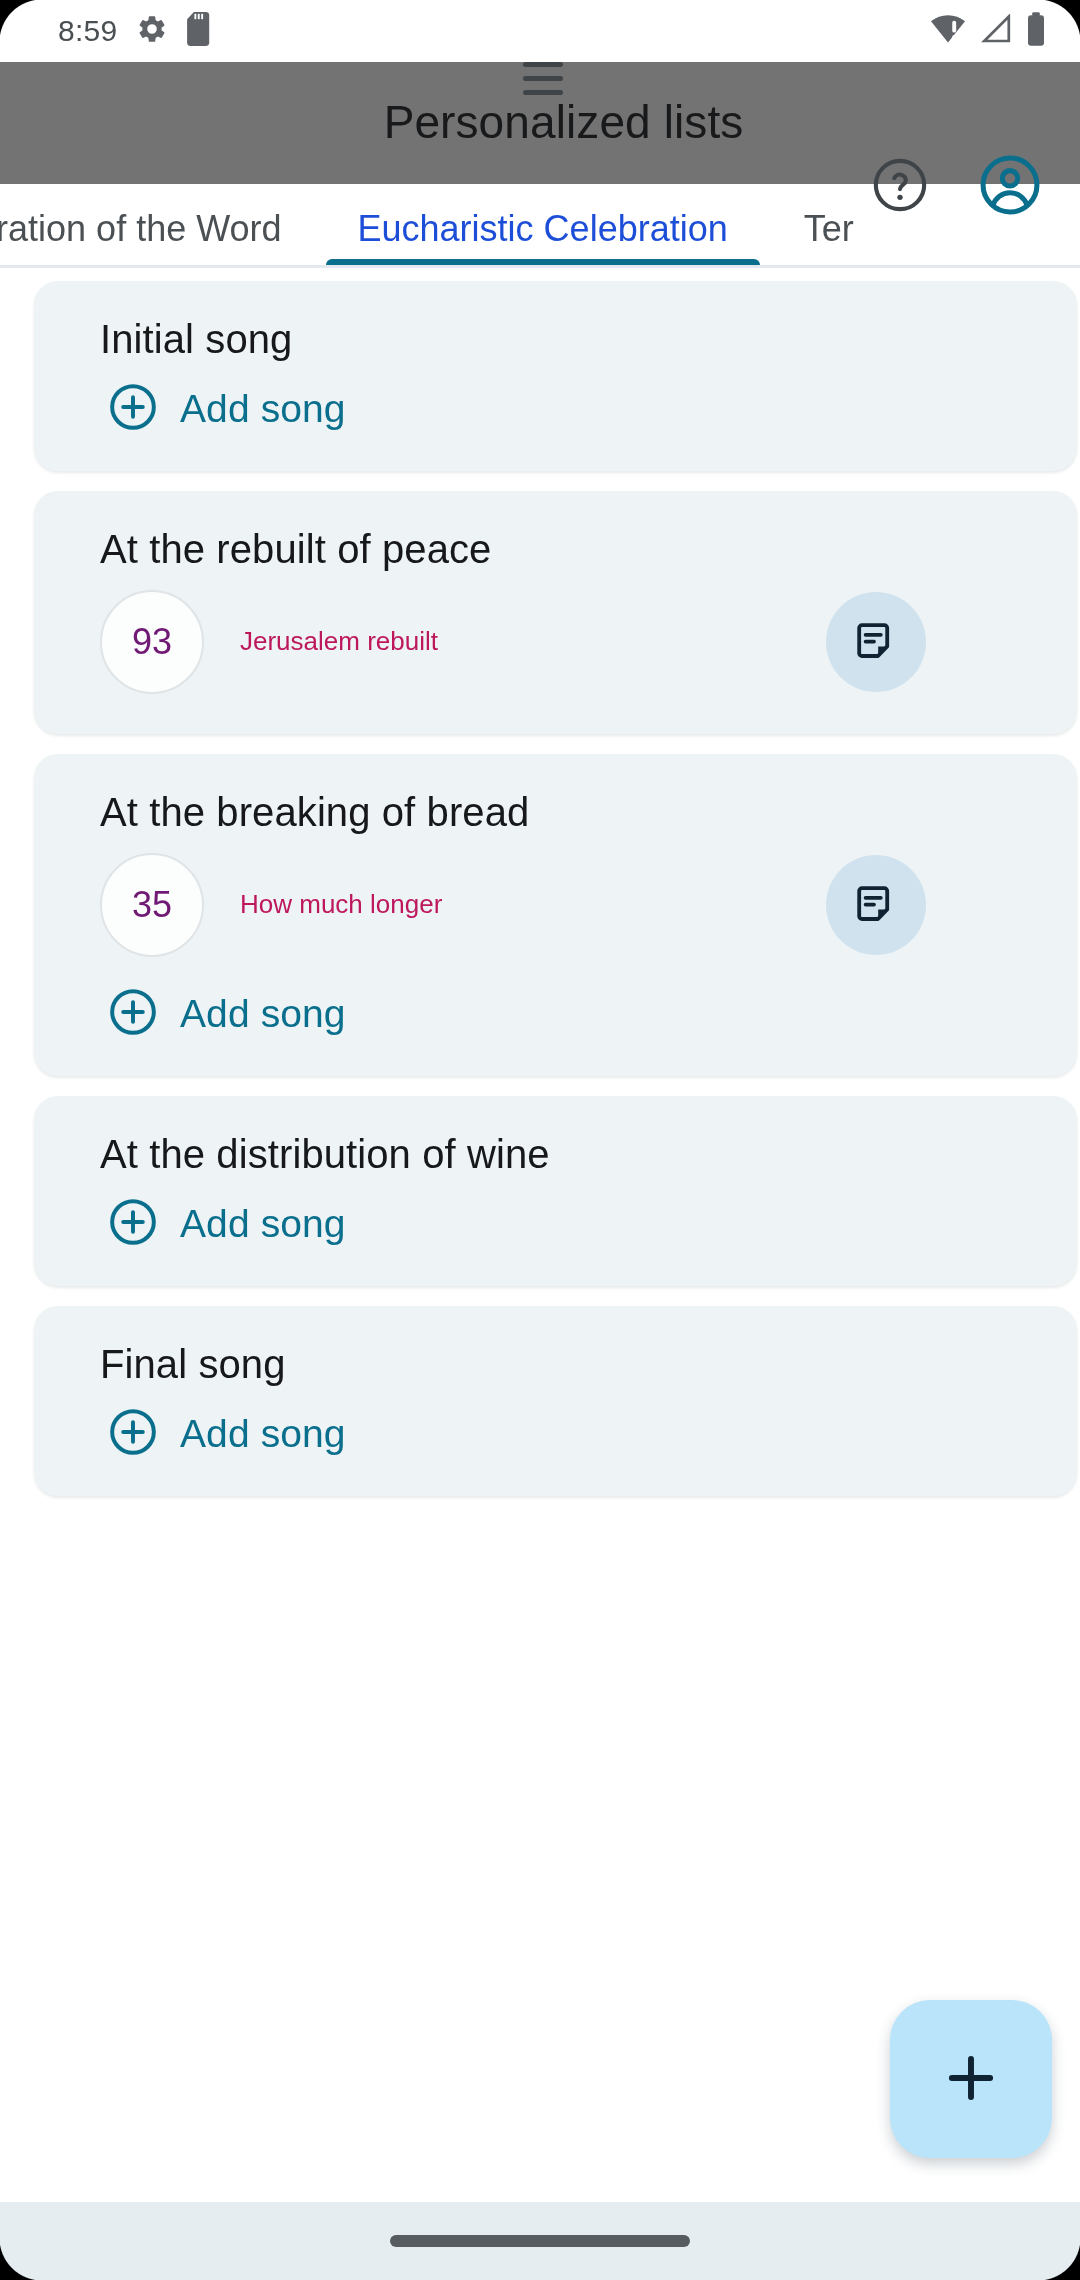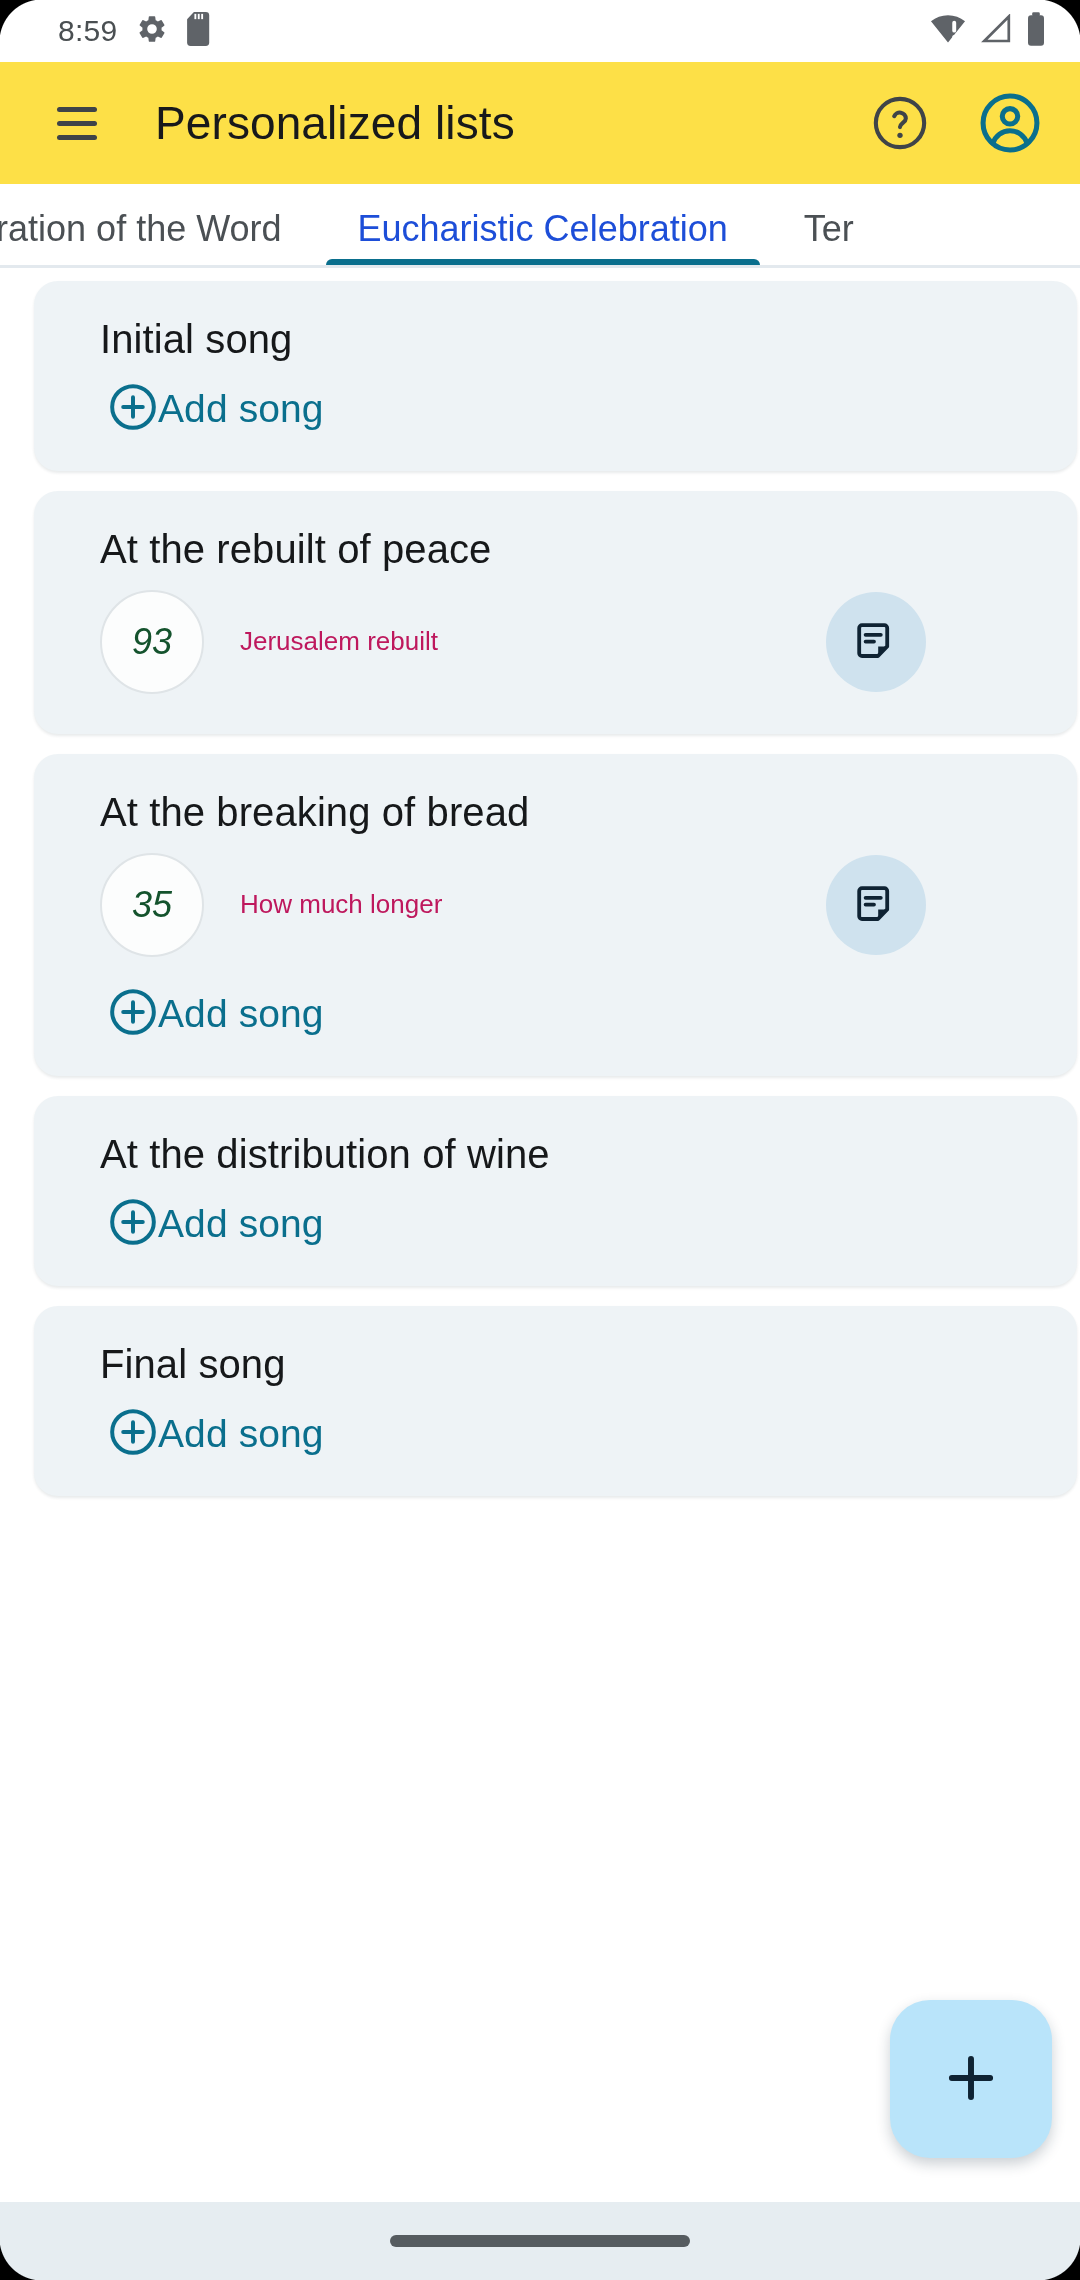--- a/index.html
+++ b/index.html
@@ -66,22 +66,23 @@
 
   
   #app-bar {
     position: absolute;
     top: 62px; left: 0;
     width: 1080px;
     height: 122px;
     display: flex;
     align-items: center;
     padding: 0 34px 0 40px;
-    background: #fde047;
+    background: #737373;
     z-index: 18;
+    flex-direction: column;
   }
   #hamburger-button {
     width: 74px; height: 74px;
     display: flex; flex-direction: column;
     align-items: center; justify-content: center;
     gap: 9px;
     cursor: pointer;
     background: none; border: 0;
   }
   #hamburger-button span {
@@ -196,22 +197,21 @@
   .song-number {
     flex: 0 0 auto;
     width: 104px; height: 104px;
     border-radius: 50%;
     background: #fcfdfd;
     border: 2px solid #dfe4e7;
     display: flex;
     align-items: center;
     justify-content: center;
     font-size: 36px;
-    color: #14532d;
-    font-style: italic;
+    color: #701a75;
   }
   .song-title {
     flex: 1 1 auto;
     margin-left: 36px;
     margin-right: 26px;
     font-size: 26px;
     line-height: 1.30;
     color: #be185d;
     max-width: 560px;
   }
@@ -225,20 +225,21 @@
     justify-content: center;
     border: 0;
     cursor: pointer;
     margin-right: 20px;
   }
 
   
   .add-song-row {
     display: flex;
     align-items: center;
+    gap: 22px;
     padding: 16px 0 10px 74px;
     background: none;
     border: 0;
     cursor: pointer;
   }
   .add-song-label {
     font-size: 39px;
     color: #0a6f8d;
     letter-spacing: .1px;
     font-family: "Liberation Sans", sans-serif;

